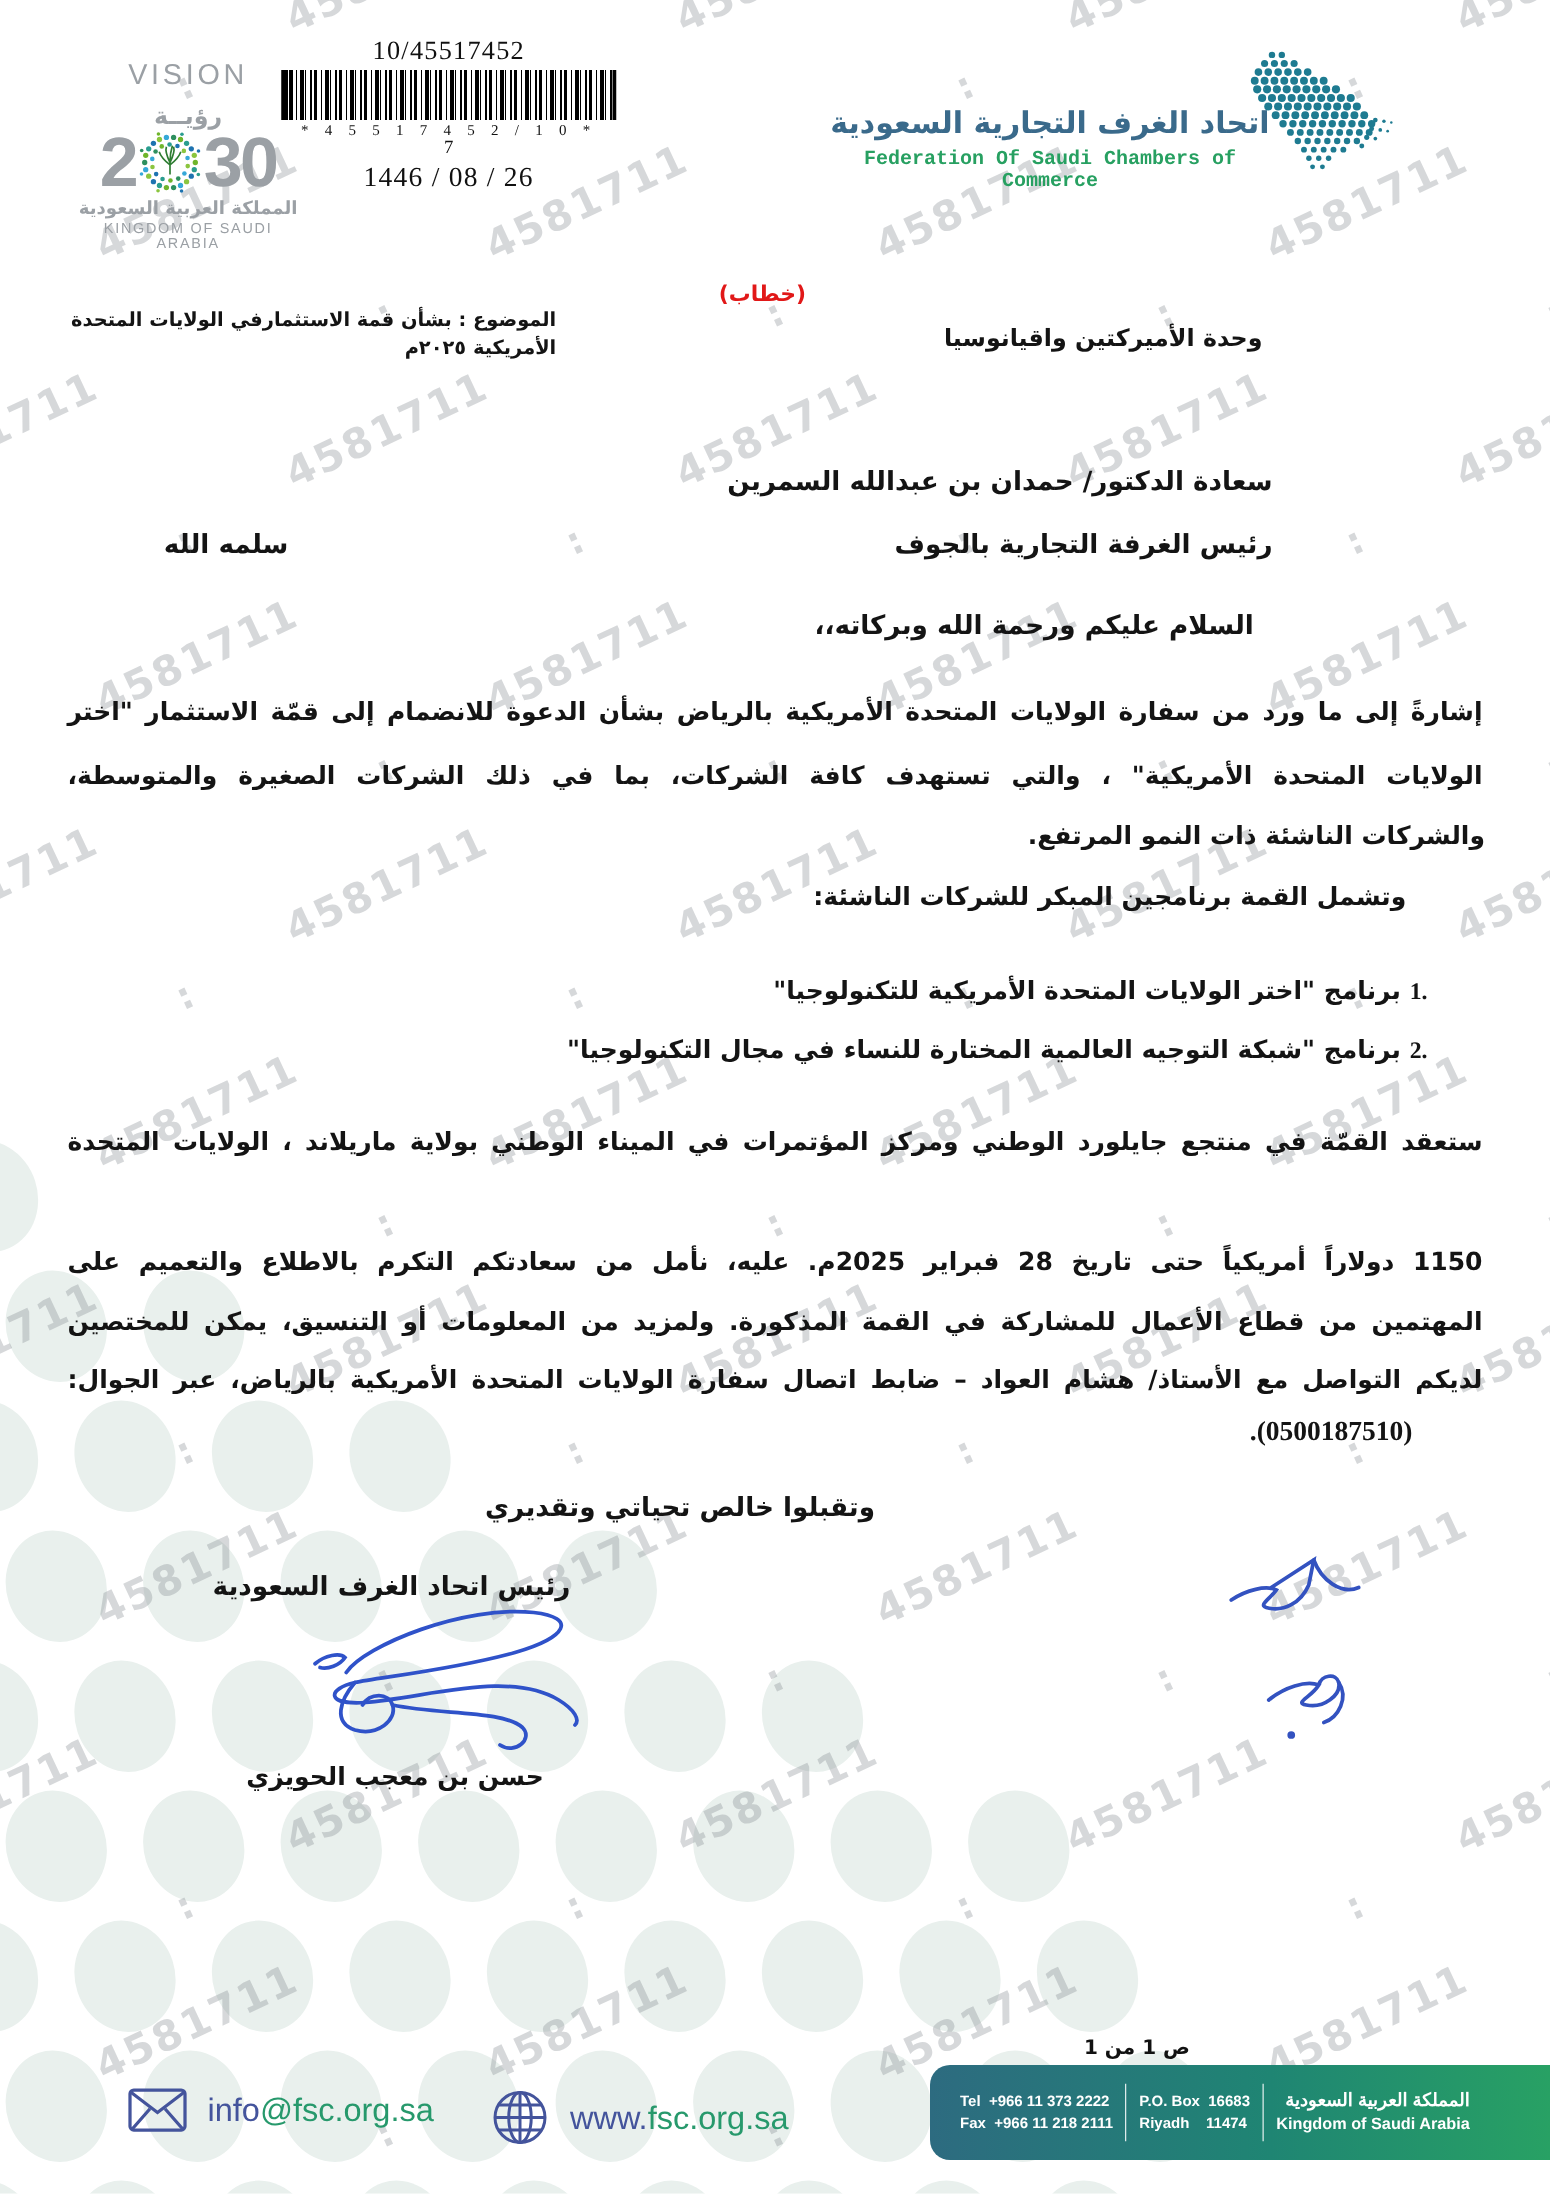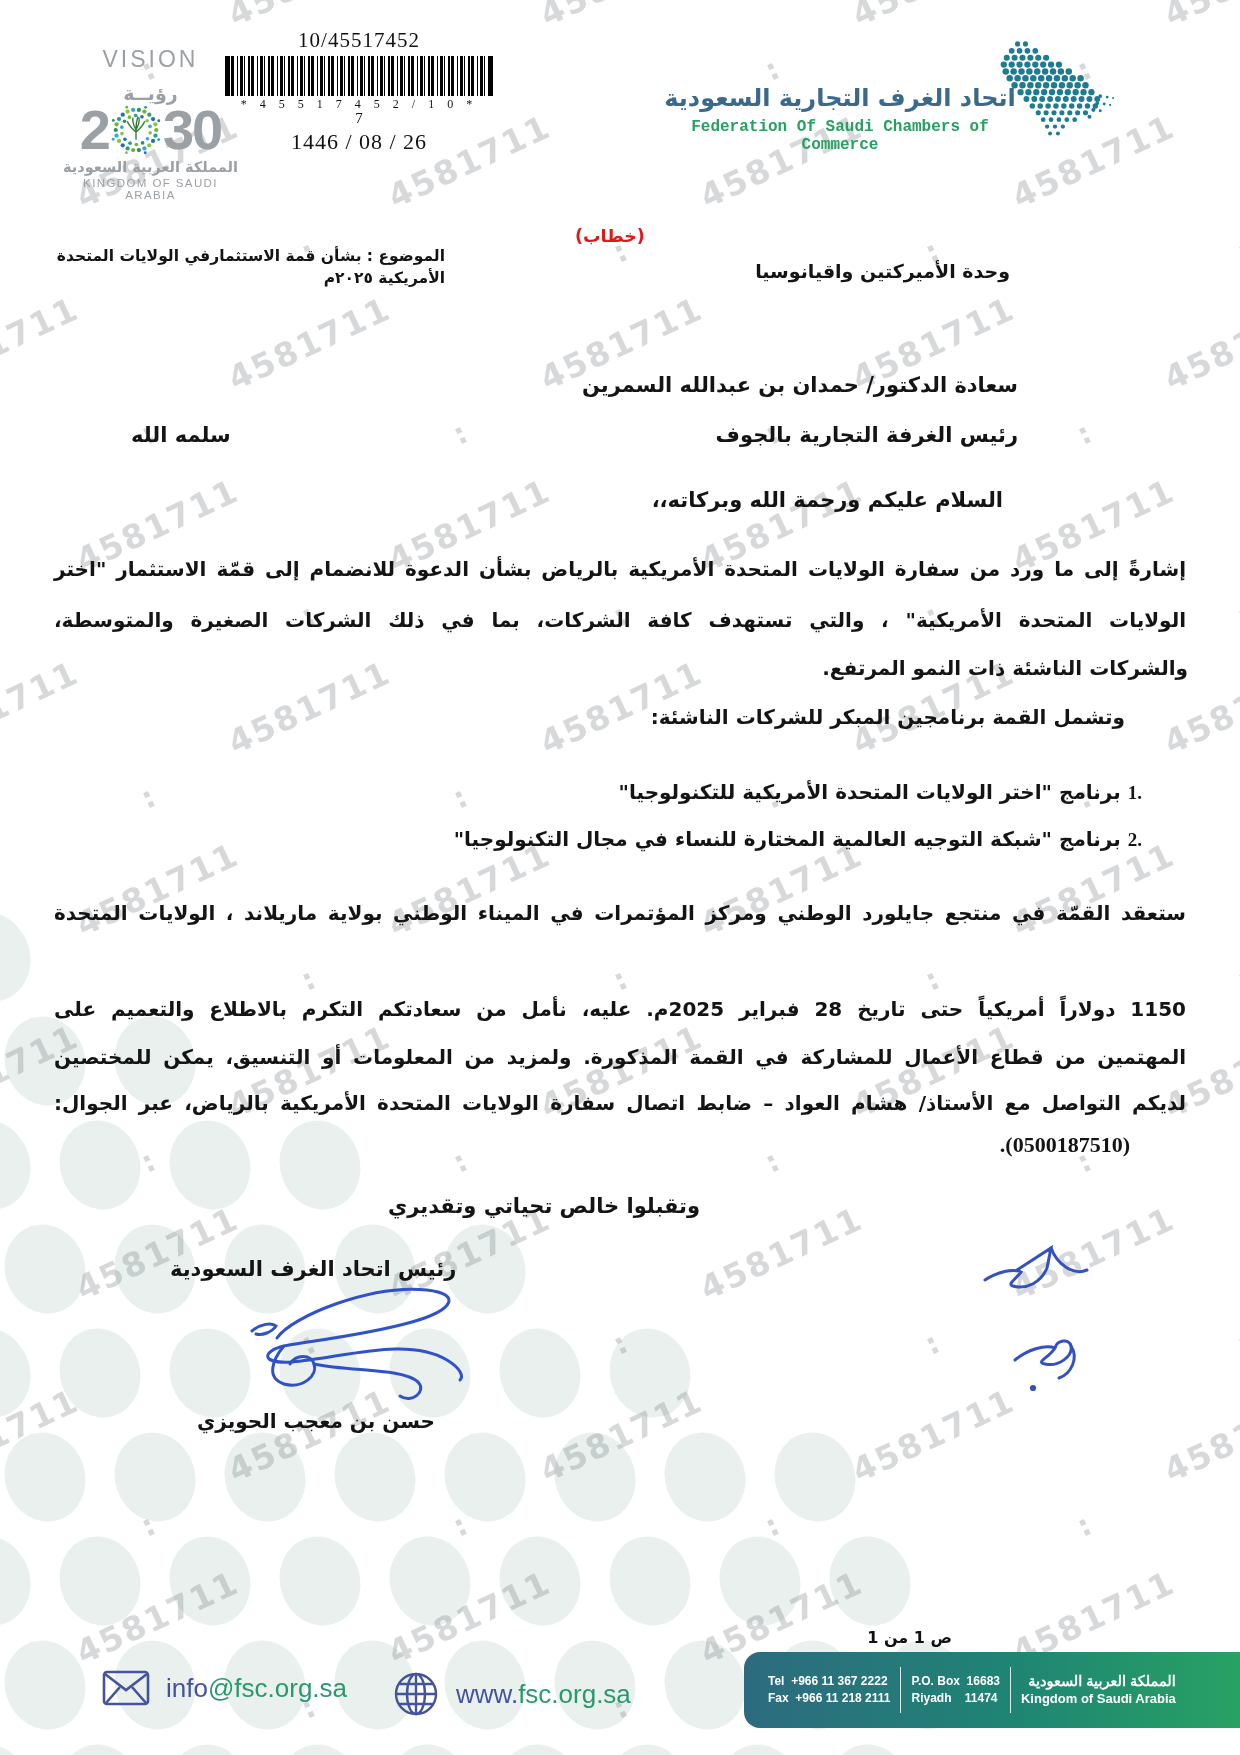--- a/index.html
+++ b/index.html
@@ -472,21 +472,21 @@
         <circle cx="24" cy="24" r="20"></circle>
         <ellipse cx="24" cy="24" rx="9" ry="20"></ellipse>
         <path d="M4,24 L44,24 M7,14 L41,14 M7,34 L41,34 M24,4 L24,44"></path>
       </g>
     </svg>
     <span><span class="seg-blue">www.</span><span class="seg-green">fsc.org.sa</span></span>
   </div>
 
   <div class="banner">
     <div class="bn-col bn-small" style="padding-left:24px;">
-      <div><span>Tel</span>&nbsp;&nbsp;<span>+966 11 367 2222</span></div>
+      <div><span>Tel</span>&nbsp;&nbsp;<span>+966 11 373 2222</span></div>
       <div><span>Fax</span>&nbsp;&nbsp;<span>+966 11 218 2111</span></div>
     </div>
     <div class="bn-div"></div>
     <div class="bn-col bn-small">
       <div><span>P.O. Box</span>&nbsp;&nbsp;<span>16683</span></div>
       <div><span>Riyadh</span>&nbsp;&nbsp;&nbsp;&nbsp;<span>11474</span></div>
     </div>
     <div class="bn-div"></div>
     <div class="bn-col">
       <div class="bn-ar">المملكة العربية السعودية</div>

